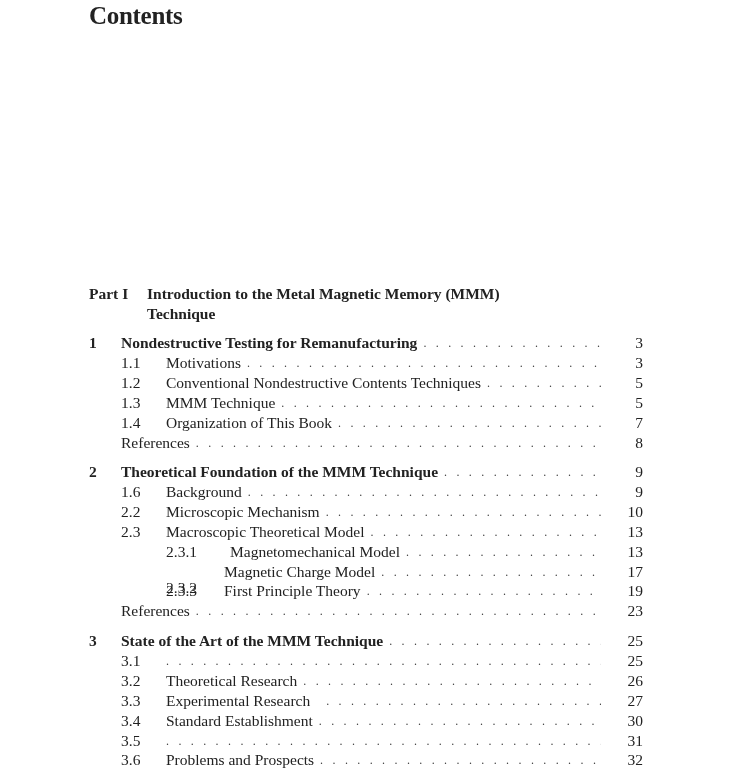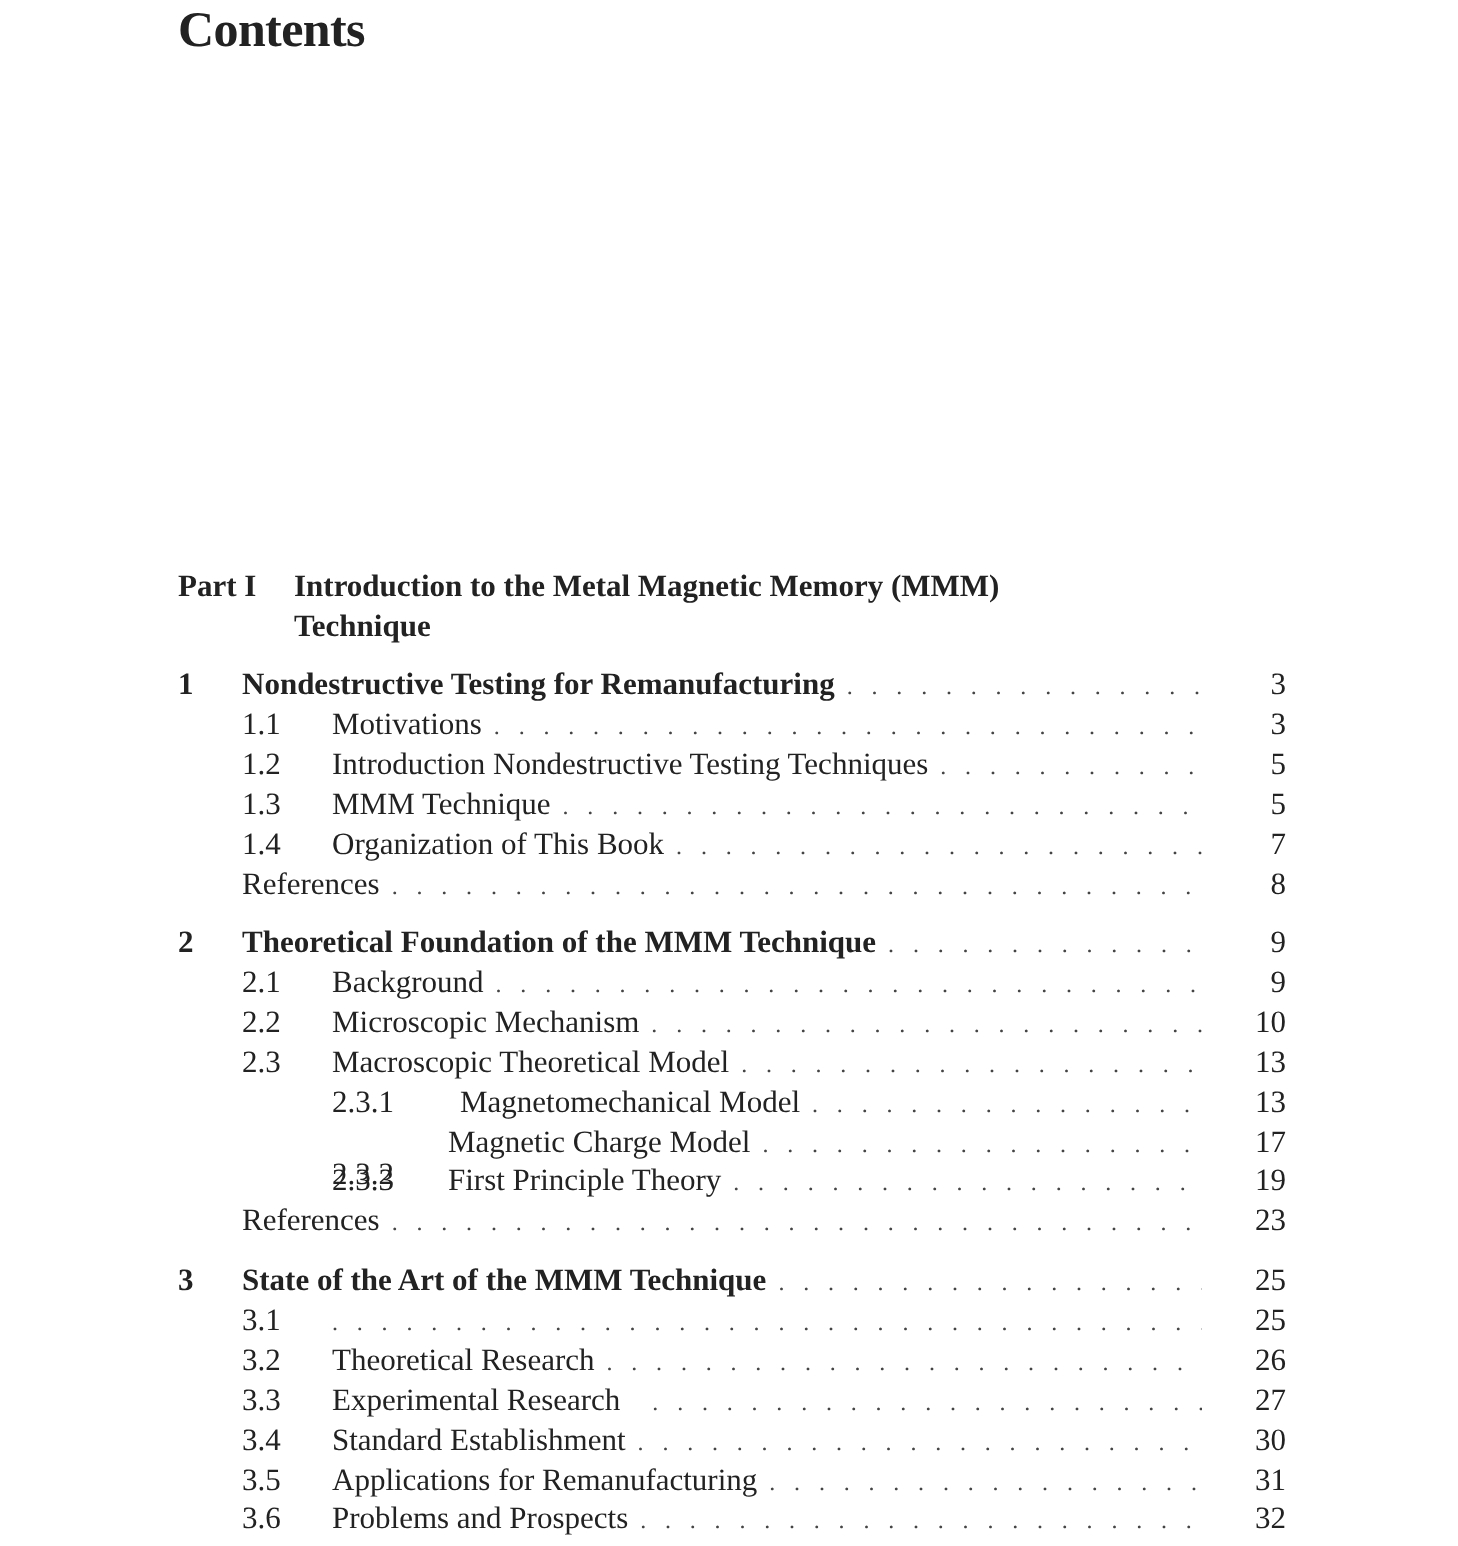--- a/index.html
+++ b/index.html
@@ -56,21 +56,21 @@
       <span class="num" style="left: 121px; text-align: center;">1.1</span>
       <span class="txt" style="left: 166px;">
         <span class="label">Motivations</span>
         <span class="leader" style="font-weight: normal;">. . . . . . . . . . . . . . . . . . . . . . . . . . . . . . . . . . . . . . . . . . . . . . . . . . . . . . . . . . . . . . . . . . . . .</span>
       </span>
       <span class="page" style="font-weight: normal;">3</span>
     </div>
     <div class="row" style="top: 372.8px; left: 0px; width: 601px;">
       <span class="num" style="left: 121px;">1.2</span>
       <span class="txt" style="left: 166px;">
-        <span class="label">Introduction Nondestructive Testing Techniques</span>
+        <span class="label">Conventional Nondestructive Contents Techniques</span>
         <span class="leader" style="font-weight: normal;">. . . . . . . . . . . . . . . . . . . . . . . . . . . . . . . . . . . . . . . . . . . . . . . . . . . . . . . . . . . . . . . . . . . . .</span>
       </span>
       <span class="page" style="font-weight: normal;">5</span>
     </div>
     <div class="row" style="top: 392.7px; left: 0px; width: 601px;">
       <span class="num" style="left: 121px;">1.3</span>
       <span class="txt" style="left: 166px;">
         <span class="label">MMM Technique</span>
         <span class="leader" style="font-weight: normal;">. . . . . . . . . . . . . . . . . . . . . . . . . . . . . . . . . . . . . . . . . . . . . . . . . . . . . . . . . . . . . . . . . . . . .</span>
       </span>
@@ -94,21 +94,21 @@
     </div>
     <div class="row bold" style="top: 462px; left: 0px; width: 601px;">
       <span class="num" style="left: 89px;">2</span>
       <span class="txt" style="left: 121px;">
         <span class="label">Theoretical Foundation of the MMM Technique</span>
         <span class="leader" style="font-weight: normal;">. . . . . . . . . . . . . . . . . . . . . . . . . . . . . . . . . . . . . . . . . . . . . . . . . . . . . . . . . . . . . . . . . . . . .</span>
       </span>
       <span class="page" style="font-weight: normal;">9</span>
     </div>
     <div class="row" style="top: 481.9px; left: 0px; width: 601px;">
-      <span class="num" style="left: 121px;">2.1</span>
+      <span class="num" style="left: 121px;">1.6</span>
       <span class="txt" style="left: 166px;">
         <span class="label">Background</span>
         <span class="leader" style="font-weight: normal;">. . . . . . . . . . . . . . . . . . . . . . . . . . . . . . . . . . . . . . . . . . . . . . . . . . . . . . . . . . . . . . . . . . . . .</span>
       </span>
       <span class="page" style="font-weight: normal;">9</span>
     </div>
     <div class="row" style="top: 501.8px; left: 0px; width: 601px;">
       <span class="num" style="left: 121px;">2.2</span>
       <span class="txt" style="left: 166px;">
         <span class="label">Microscopic Mechanism</span>
@@ -191,21 +191,20 @@
       <span class="num" style="left: 121px;">3.4</span>
       <span class="txt" style="left: 166px;">
         <span class="label">Standard Establishment</span>
         <span class="leader" style="font-weight: normal;">. . . . . . . . . . . . . . . . . . . . . . . . . . . . . . . . . . . . . . . . . . . . . . . . . . . . . . . . . . . . . . . . . . . . .</span>
       </span>
       <span class="page" style="font-weight: normal;">30</span>
     </div>
     <div class="row" style="top: 730.5px; left: 0px; width: 601px;">
       <span class="num" style="left: 121px;">3.5</span>
       <span class="txt" style="left: 166px;">
-        <span class="label">Applications for Remanufacturing</span>
         <span class="leader" style="font-weight: normal;">. . . . . . . . . . . . . . . . . . . . . . . . . . . . . . . . . . . . . . . . . . . . . . . . . . . . . . . . . . . . . . . . . . . . .</span>
       </span>
       <span class="page" style="font-weight: normal;">31</span>
     </div>
     <div class="row" style="top: 750.4px; left: 0px; width: 601px;">
       <span class="num" style="left: 121px;">3.6</span>
       <span class="txt" style="left: 166px;">
         <span class="label">Problems and Prospects</span>
         <span class="leader" style="font-weight: normal;">. . . . . . . . . . . . . . . . . . . . . . . . . . . . . . . . . . . . . . . . . . . . . . . . . . . . . . . . . . . . . . . . . . . . .</span>
       </span>

